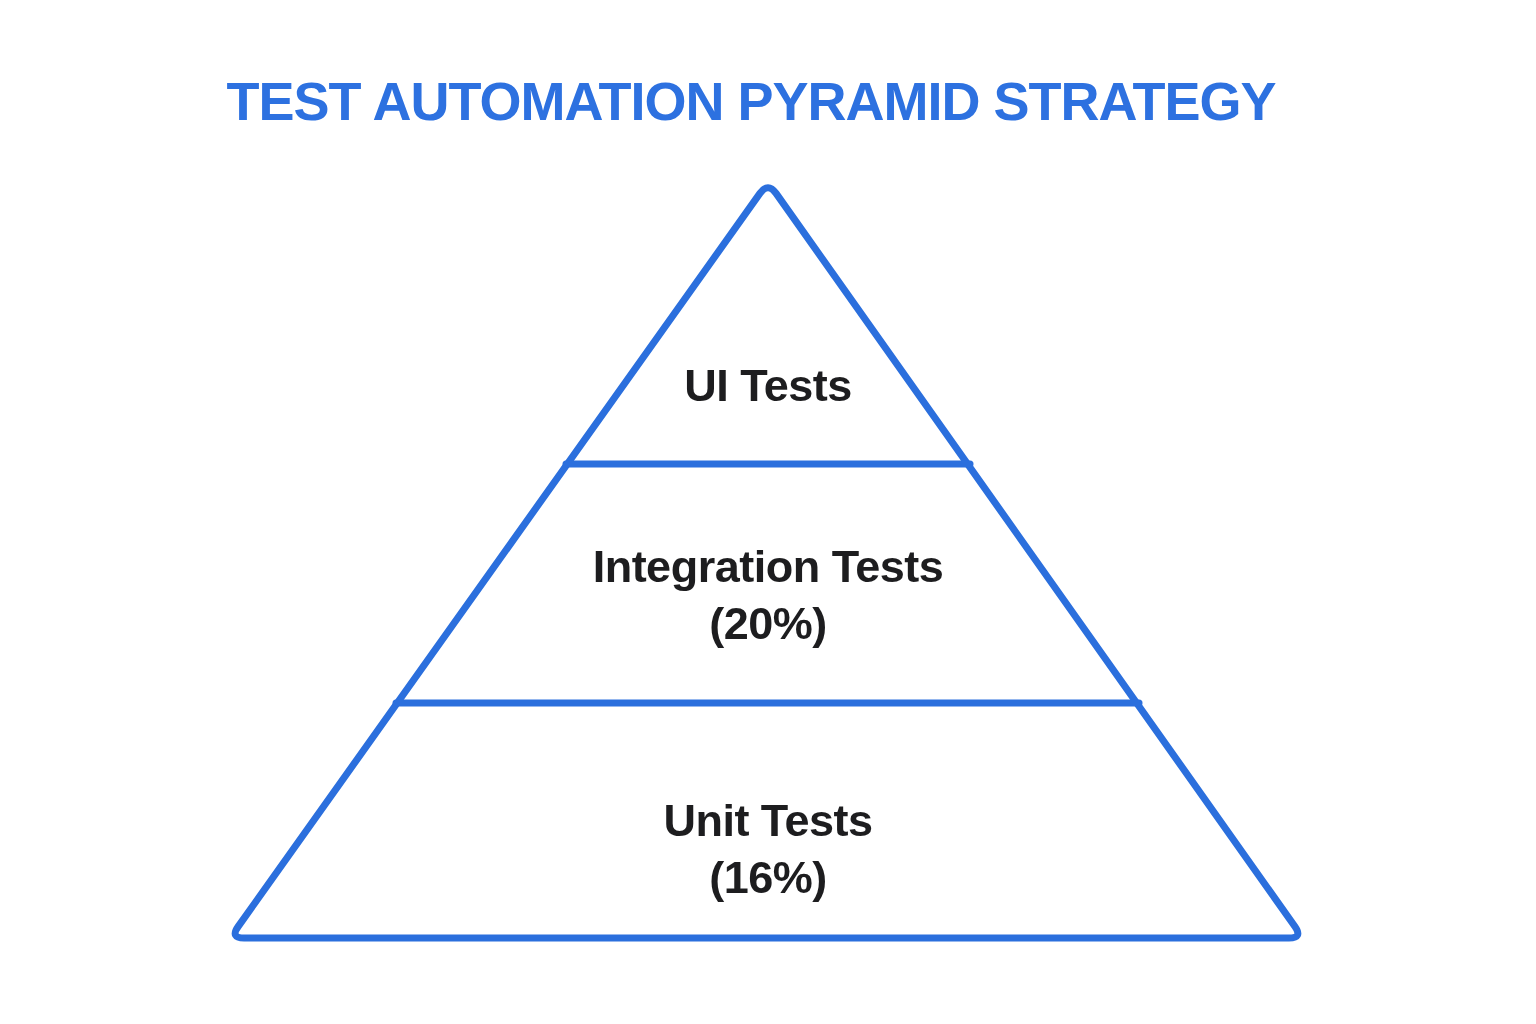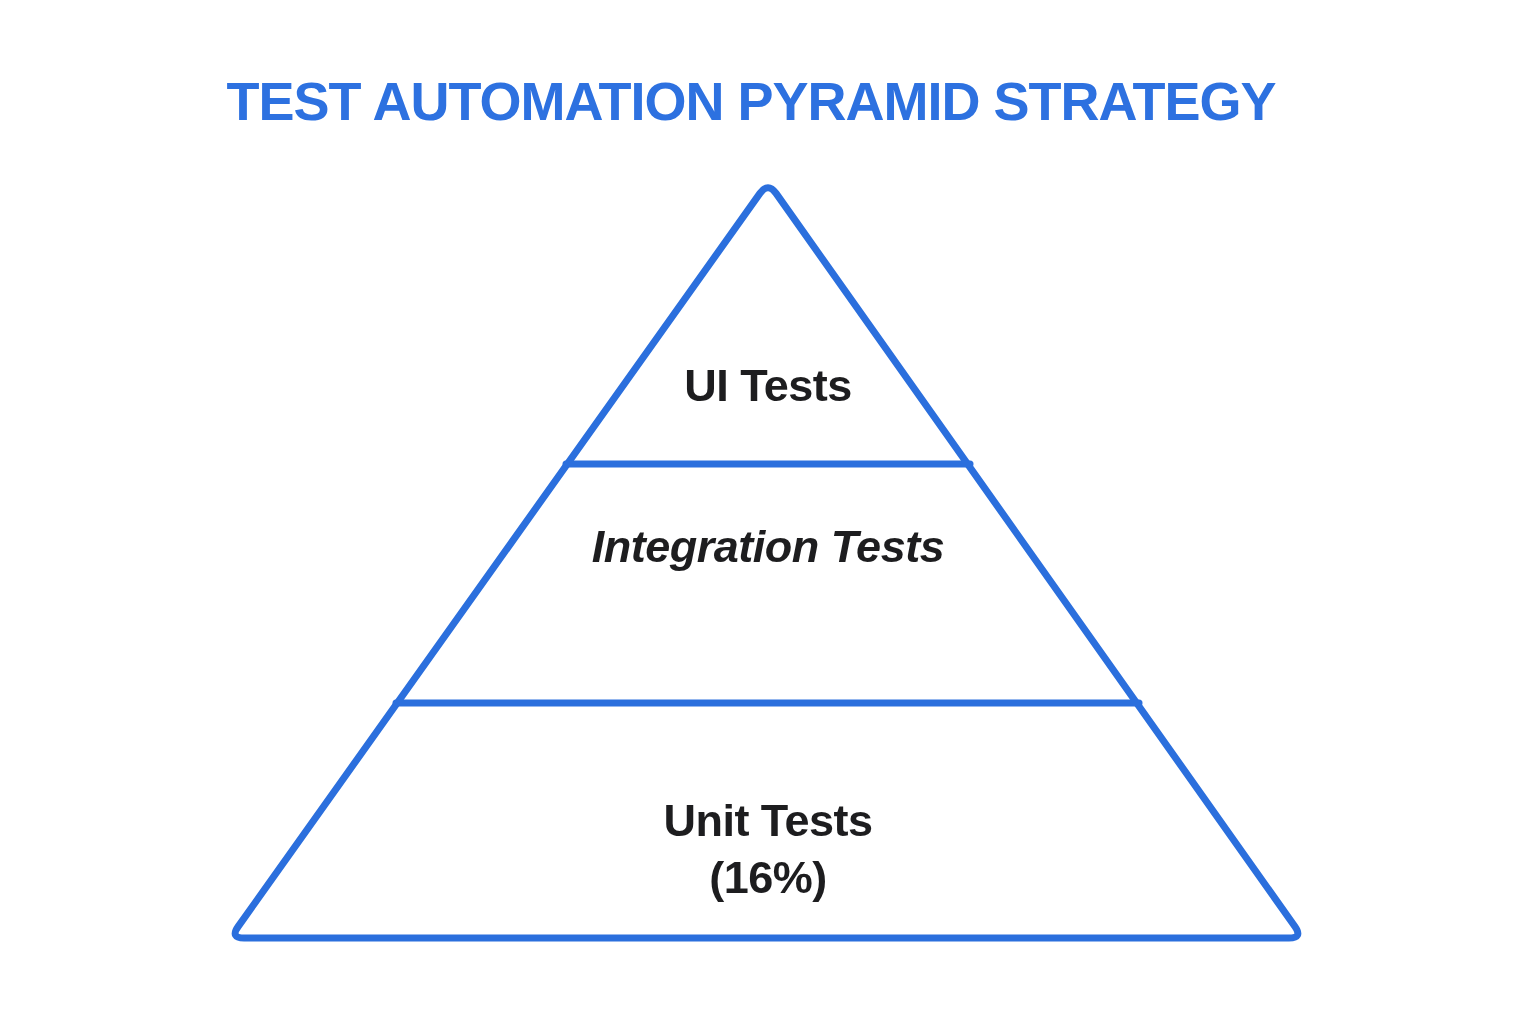--- a/index.html
+++ b/index.html
@@ -47,21 +47,21 @@
     left: 0;
     width: 1536px;
     text-align: center;
     font-weight: bold;
     font-size: 45px;
     line-height: 57px;
     letter-spacing: -0.5px;
     color: #1D1D1F;
   }
   .level-ui          { top: 309px; margin-top: 48px; }
-  .level-integration { top: 518px; font-style: italic; }
+  .level-integration { top: 538px; }
   .level-unit        { top: 765px; margin-top: 27px; }
 </style>
 </head>
 <body>
 
 <div class="canvas">
 
   <h1 class="title">TEST AUTOMATION PYRAMID STRATEGY</h1>
 
   <svg class="pyramid-svg" viewBox="0 0 1536 1024" aria-hidden="true">
@@ -69,20 +69,21 @@
     <line class="stroke" x1="566" y1="464" x2="970" y2="464" stroke="#2B6FDD"></line>
     <line class="stroke" x1="396" y1="703" x2="1139" y2="703" stroke="#2B6FDD"></line>
   </svg>
 
   <div class="level level-ui">
     <div>UI Tests</div>
   </div>
 
   <div class="level level-integration">
     <div>Integration Tests</div>
+    <div>(20%)</div>
   </div>
 
   <div class="level level-unit">
     <div>Unit Tests</div>
     <div>(16%)</div>
   </div>
 
 </div>
 
 </body></html>

